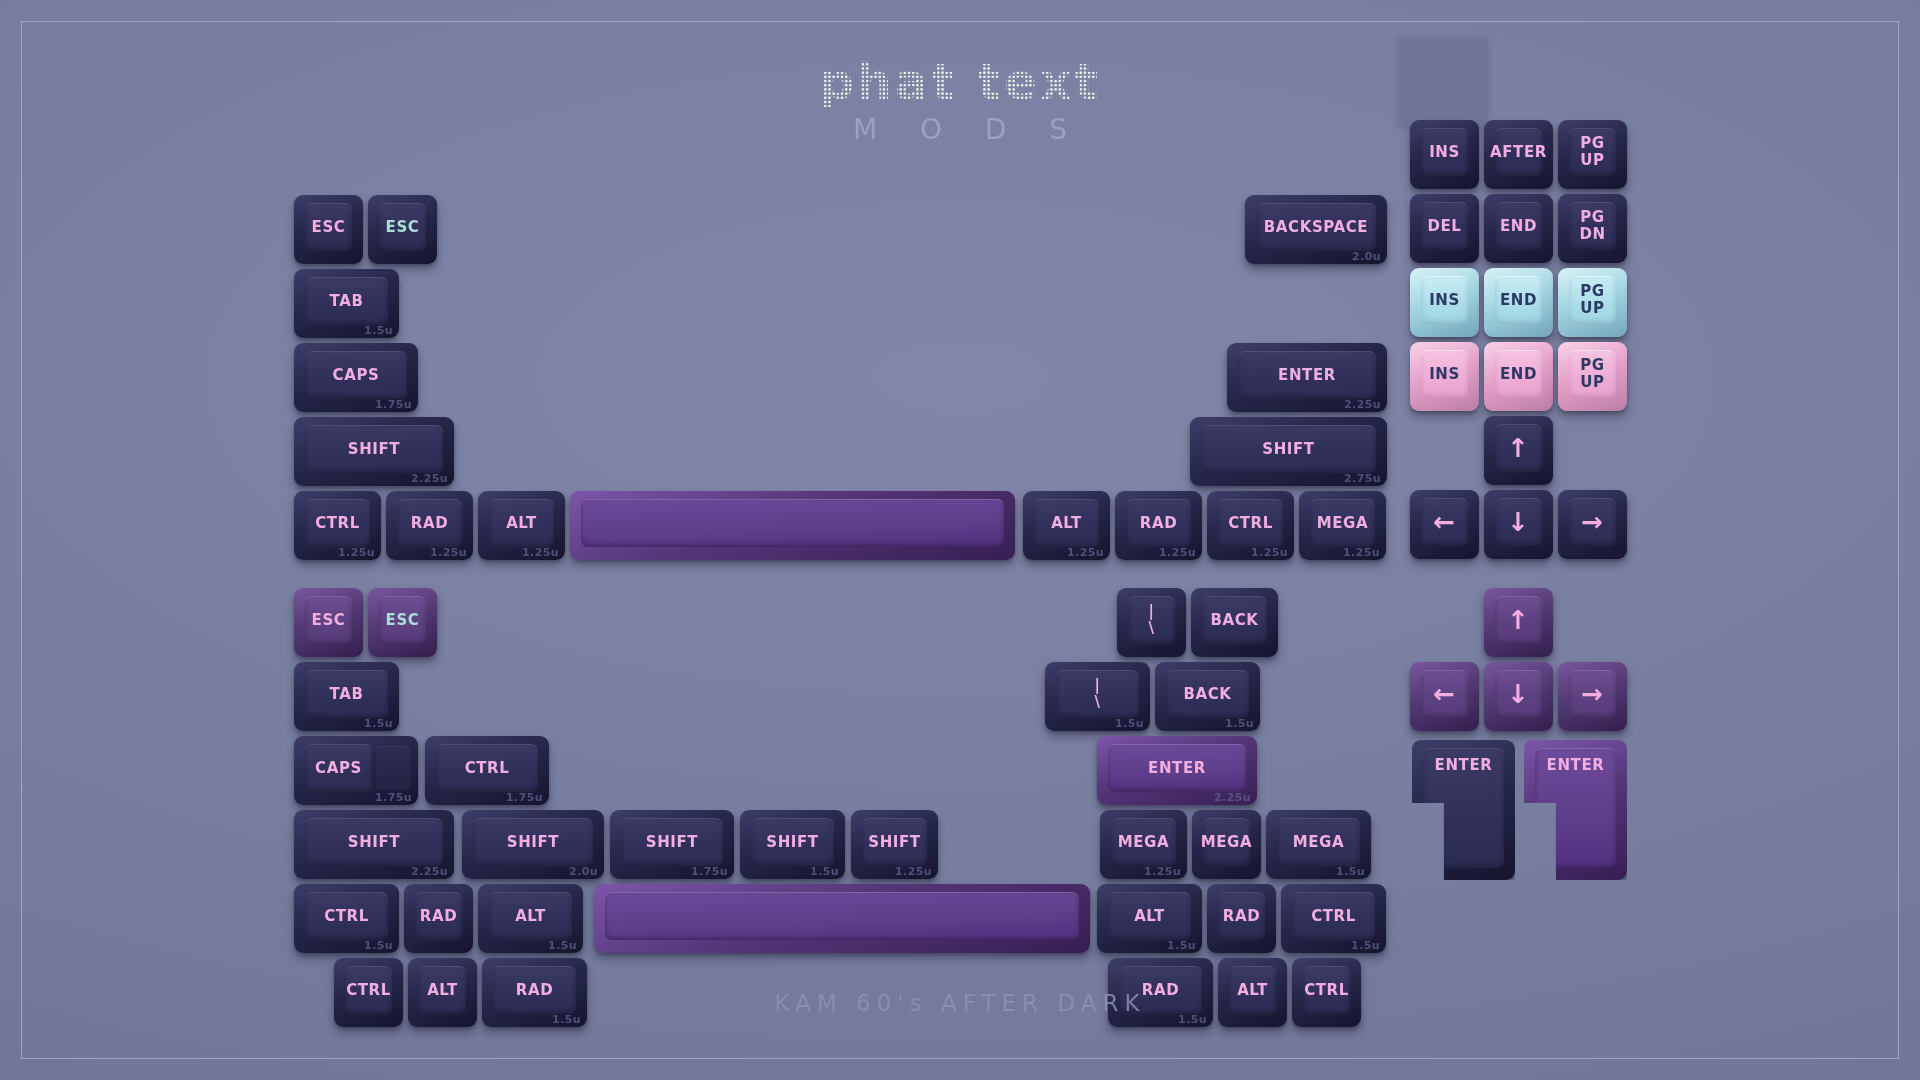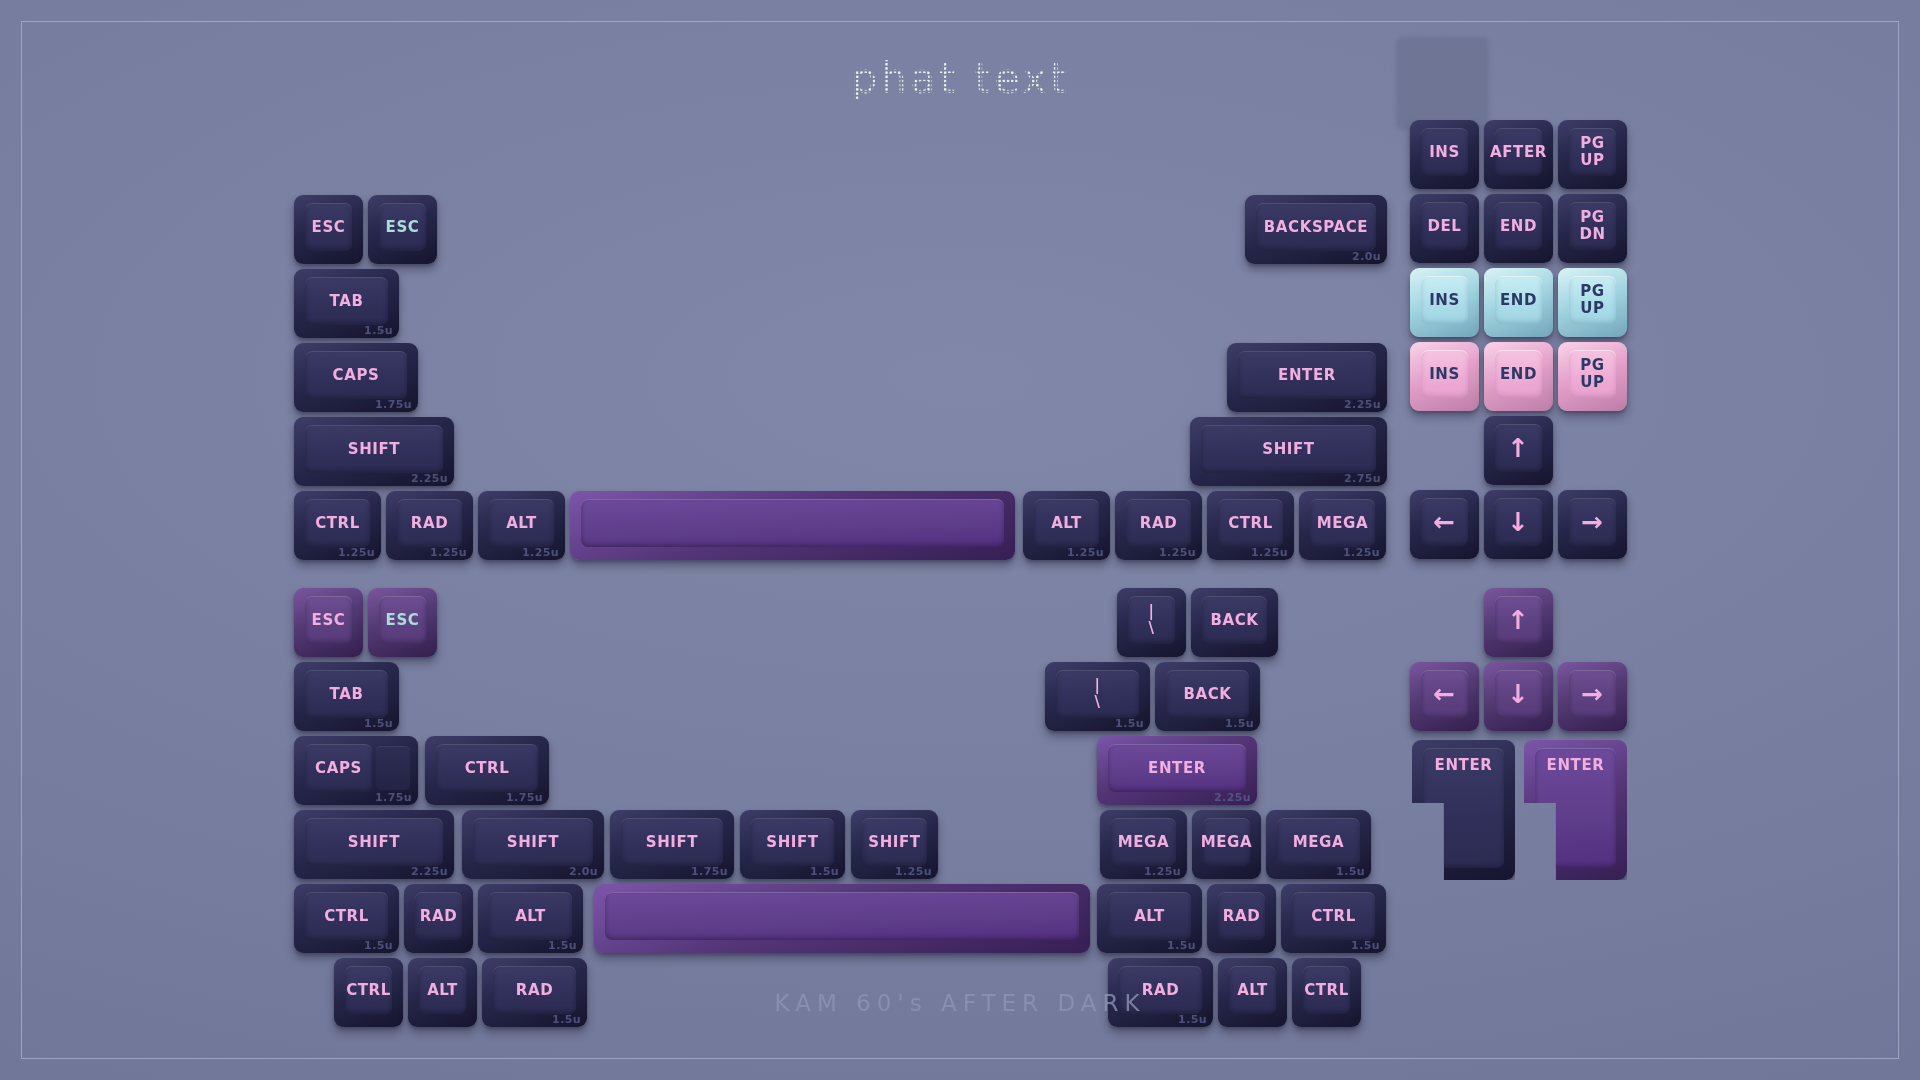--- a/index.html
+++ b/index.html
@@ -16,21 +16,21 @@
     position:absolute;inset:21px;border:1px solid rgba(230,235,250,.38);
     pointer-events:none;
   }
   .shade-patch{
     position:absolute;left:1396px;top:37px;width:93px;height:93px;
     background:rgba(62,64,96,.18);border-radius:6px;filter:blur(2px);
   }
   .title-wrap{position:absolute;top:58px;left:0;width:100%;text-align:center;}
   .title-main{
     display:inline-block;
-    font-weight:400;font-size:42px;letter-spacing:3px;line-height:1;
+    font-weight:700;font-size:49px;letter-spacing:3px;line-height:1;
     color:#d9ecdf;
     background-image:radial-gradient(#e8f6ec 1.1px, rgba(0,0,0,0) 1.45px);
     background-size:4.2px 4.2px;
     -webkit-background-clip:text;background-clip:text;
     -webkit-text-fill-color:transparent;
   }
   .title-sub{
     margin-top:6px;
     font-weight:400;font-size:28px;letter-spacing:17px;padding-left:17px;
     color:#9aa1c3;
@@ -98,20 +98,21 @@
 </style>
 </head>
 <body>
 
 <div class="bg"></div>
 <div class="shade-patch"></div>
 <div class="frame"></div>
 
 <div class="title-wrap">
   <div class="title-main">phat text</div>
+  <div class="title-sub">M O D S</div>
 </div>
 
 <div class="board">
     <div class="key t-navy" style="left: 294px; top: 195px; width: 69px; height: 69px;">
       <div class="face">
         <div class="legend c-pink">
           <div>ESC</div>
         </div>
       </div>
     </div>

